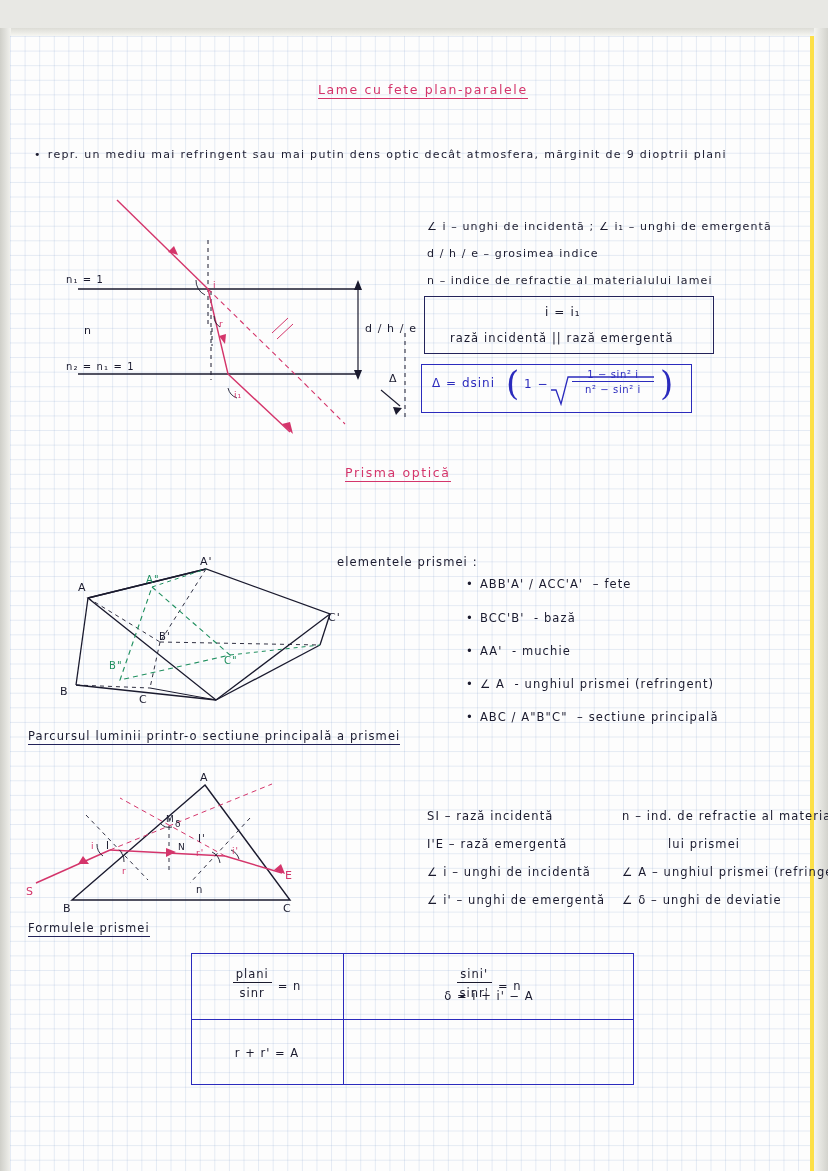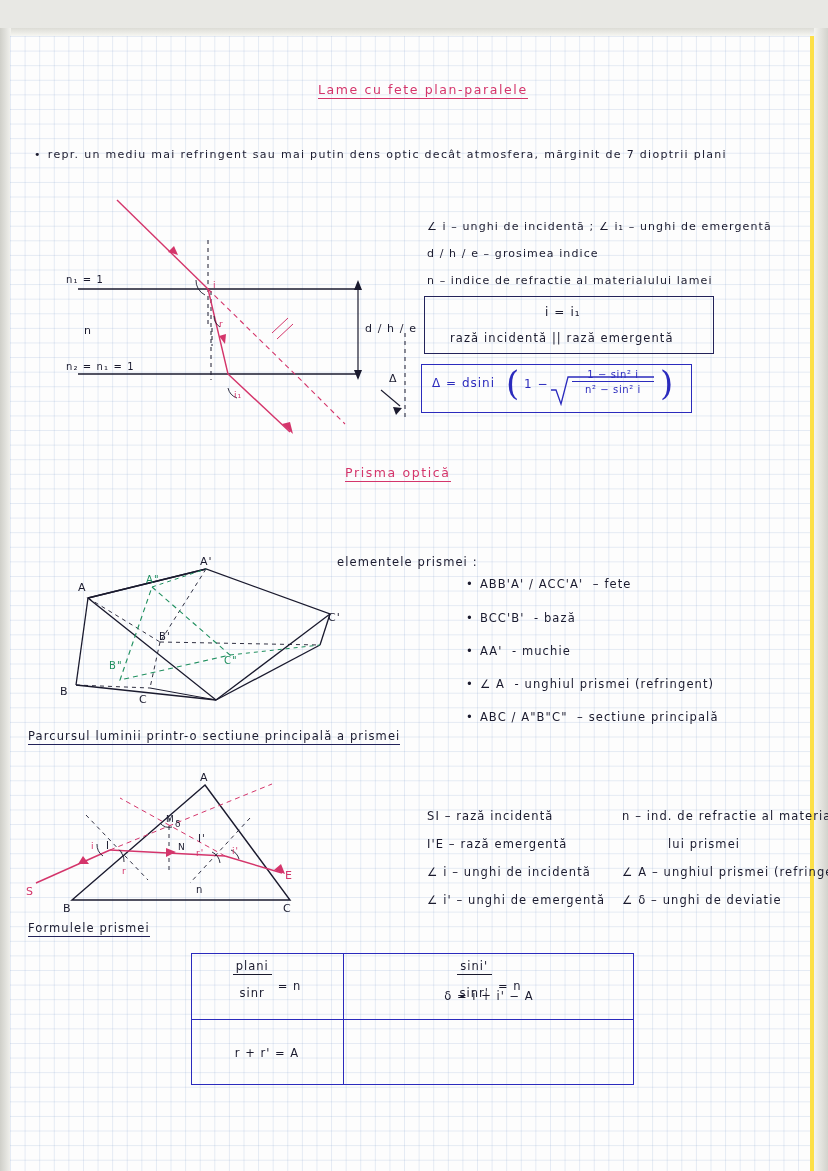--- a/index.html
+++ b/index.html
@@ -85,21 +85,21 @@
     border: 1.4px solid #2b2bbd;
     box-sizing: border-box;
   }
   .frac {
     display: inline-block;
     text-align: center;
     vertical-align: middle;
     line-height: 1.15;
   }
   .frac .num { display: block; border-bottom: 1px solid currentColor; padding: 0 3px; }
-  .frac .den { display: block; padding: 12px 3px; text-align: center; }
+  .frac .den { display: block; padding: 4px 3px; text-align: center; }
   svg { position: absolute; left: 0; top: 0; overflow: visible; }
   .tbl {
     position: absolute;
     border: 1.4px solid #2b2bbd;
     box-sizing: border-box;
   }
   .tbl-vline { position: absolute; width: 1.4px; background: #2b2bbd; }
   .tbl-hline { position: absolute; height: 1.4px; background: #2b2bbd; }
   .cellwrap {
     position: absolute;
@@ -116,21 +116,21 @@
 
 <div class="page">
   <div class="edge-top"></div>
   <div class="edge-bottom"></div>
   <div class="edge-left"></div>
   <div class="edge-right"></div>
   <div class="grid"></div>
 
   <div class="hw title" style="left:318px; top:54px;">Lame cu fete plan-paralele</div>
 
-  <div class="hw bullet dot" style="left:34px; top:120px; letter-spacing:1.3px;">repr. un mediu mai refringent sau mai putin dens optic decât atmosfera, mărginit de 7 dioptrii plani</div>
+  <div class="hw bullet dot" style="left:34px; top:120px; letter-spacing:1.3px;">repr. un mediu mai refringent sau mai putin dens optic decât atmosfera, mărginit de 9 dioptrii plani</div>
 
   <svg width="828" height="1171">
 
     <line x1="78" y1="261" x2="357" y2="261" stroke="#1a1a2e" stroke-width="1.3"></line>
     <line x1="78" y1="346" x2="357" y2="346" stroke="#1a1a2e" stroke-width="1.3"></line>
 
     <line x1="208" y1="212" x2="208" y2="300" stroke="#1a1a2e" stroke-width="1" stroke-dasharray="4,4"></line>
     <line x1="212" y1="300" x2="212" y2="318" stroke="#1a1a2e" stroke-width="1" stroke-dasharray="4,4"></line>
     <line x1="211" y1="263" x2="211" y2="352" stroke="#1a1a2e" stroke-width="1" stroke-dasharray="4,4"></line>
     <line x1="405" y1="305" x2="405" y2="392" stroke="#1a1a2e" stroke-width="1" stroke-dasharray="4,4"></line>

